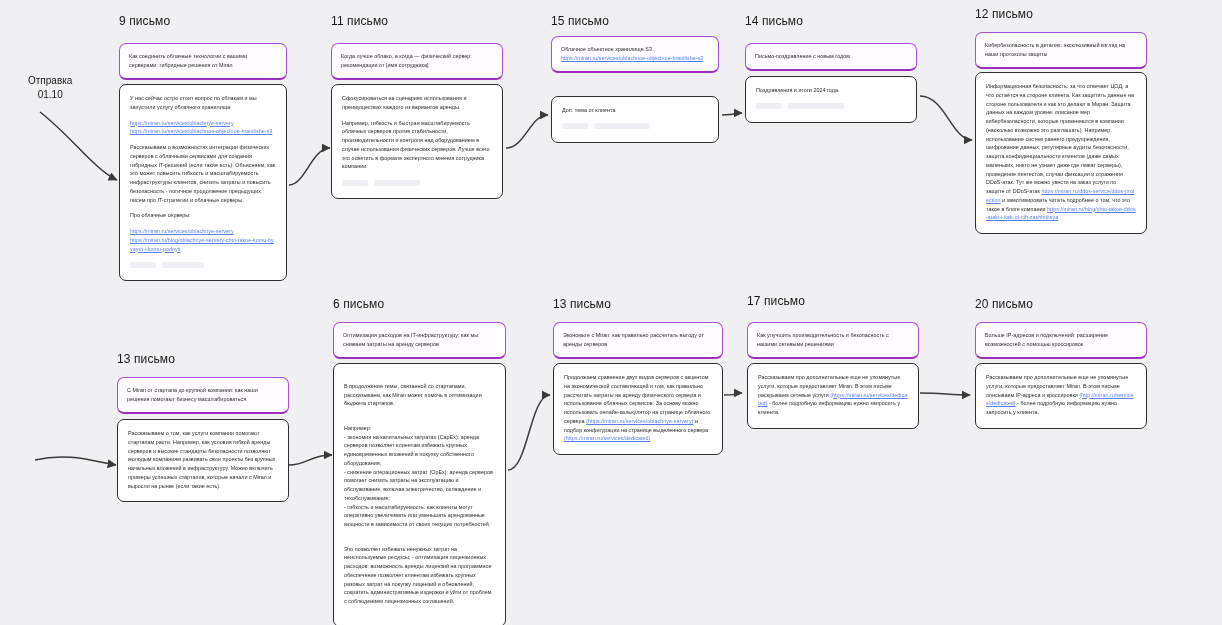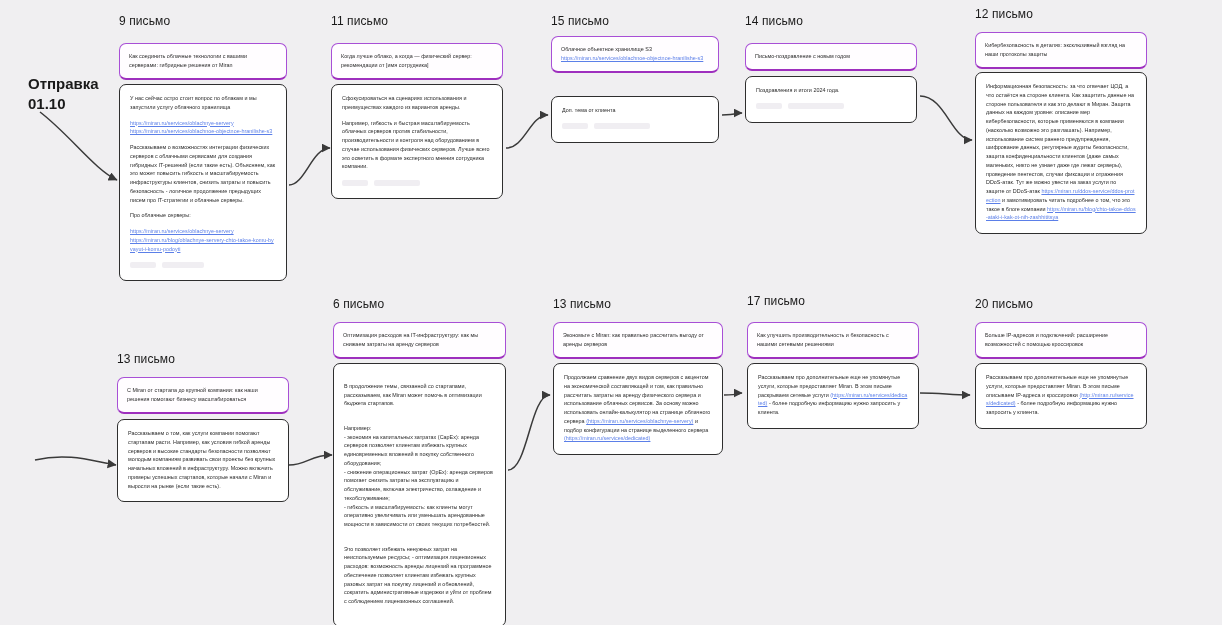--- a/index.html
+++ b/index.html
@@ -28,26 +28,27 @@
     position: absolute;
     font-size: 12px;
     font-weight: normal;
     color: #1a1a1a;
     letter-spacing: 0.1px;
     z-index: 3;
     white-space: nowrap;
   }
   .send-label {
     position: absolute;
-    font-size: 15px;
-    font-weight: bold;
+    font-size: 10px;
+    font-weight: normal;
     color: #1a1a1a;
     line-height: 1.35;
     z-index: 3;
     white-space: pre-line;
+    text-align: center;
   }
   .card {
     background: #ffffff;
     border-radius: 7px;
     padding: 7px 9px;
     font-size: 5.4px;
     line-height: 1.62;
     color: #2a2a2a;
     letter-spacing: 0.02px;
     word-break: break-word;

